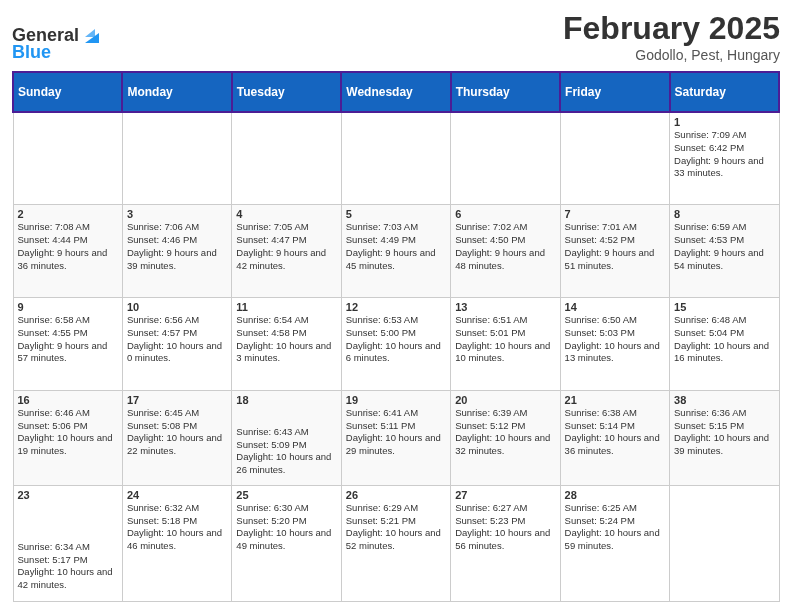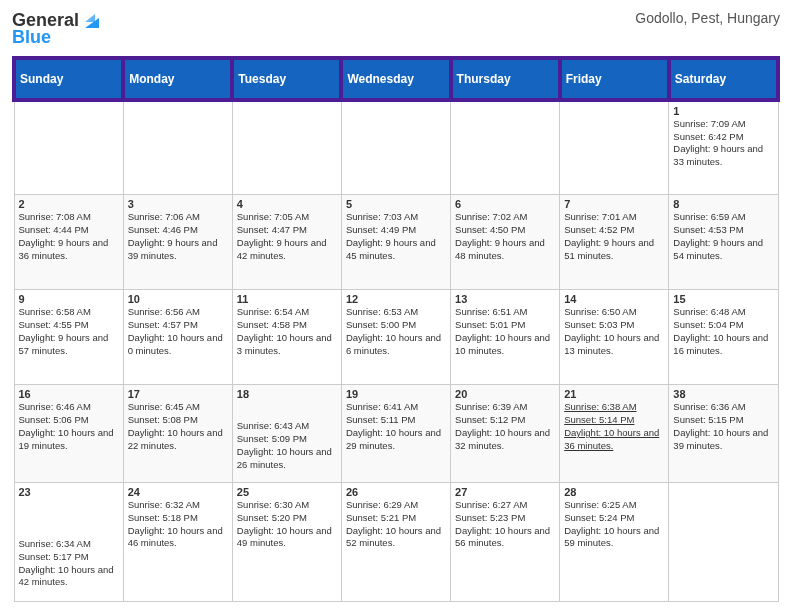--- a/index.html
+++ b/index.html
@@ -13,21 +13,21 @@
     .page {
       width: 792px;
       height: 612px;
       padding: 10px 12px;
       display: flex;
       flex-direction: column;
     }
     .header {
       display: flex;
       justify-content: space-between;
-      align-items: flex-start;
+      align-items: flex-end;
       margin-bottom: 8px;
     }
     .logo {
       display: flex;
       align-items: center;
       gap: 2px;
     }
     .logo-text {
       font-size: 18px;
       font-weight: bold;
@@ -53,21 +53,21 @@
       width: 100%;
       table-layout: fixed;
     }
     .calendar thead tr th {
       background: #1565C0;
       color: #fff;
       font-size: 12px;
       font-weight: bold;
       padding: 12px 4px;
       text-align: left;
-      border: 4px solid #4c1d95;
+      border: 2px solid #4c1d95;
     }
     .calendar tbody tr td {
       border: 1px solid #ccc;
       vertical-align: top;
       padding: 3px 4px;
       font-size: 10px;
       color: #333;
       height: 88px;
       background: #fff;
     }
@@ -106,20 +106,21 @@
           <span class="logo-text">General</span>
           <svg width="22" height="22" viewBox="0 0 22 22">
             <polygon points="4,18 18,8 18,18" fill="#2196F3"></polygon>
             <polygon points="4,12 14,4 14,12" fill="#2196F3" opacity="0.7"></polygon>
           </svg>
         </div>
         <span class="logo-text" style="color:#2196F3; margin-top:-4px;">Blue</span>
       </div>
     </div>
     <div class="title-block">
+      <div class="month-year">February 2025</div>
       <div class="location">Godollo, Pest, Hungary</div>
     </div>
   </div>
 
   <table class="calendar">
     <thead>
       <tr id="dow-row">
           <th>Sunday</th>
           <th>Monday</th>
           <th>Tuesday</th>
@@ -258,21 +259,21 @@
 Daylight: 10 hours and 29 minutes.</div>
           </td>
           <td>
             <span class="day-num">20</span>
             <div class="day-info" style="white-space: pre-line;">Sunrise: 6:39 AM
 Sunset: 5:12 PM
 Daylight: 10 hours and 32 minutes.</div>
           </td>
           <td>
             <span class="day-num">21</span>
-            <div class="day-info" style="white-space: pre-line; text-decoration: underline;">Sunrise: 6:38 AM
+            <div class="day-info" style="white-space: pre-line;">Sunrise: 6:38 AM
 Sunset: 5:14 PM
 Daylight: 10 hours and 36 minutes.</div>
           </td>
           <td>
             <span class="day-num">38</span>
             <div class="day-info" style="white-space: pre-line;">Sunrise: 6:36 AM
 Sunset: 5:15 PM
 Daylight: 10 hours and 39 minutes.</div>
           </td>
         </tr>

